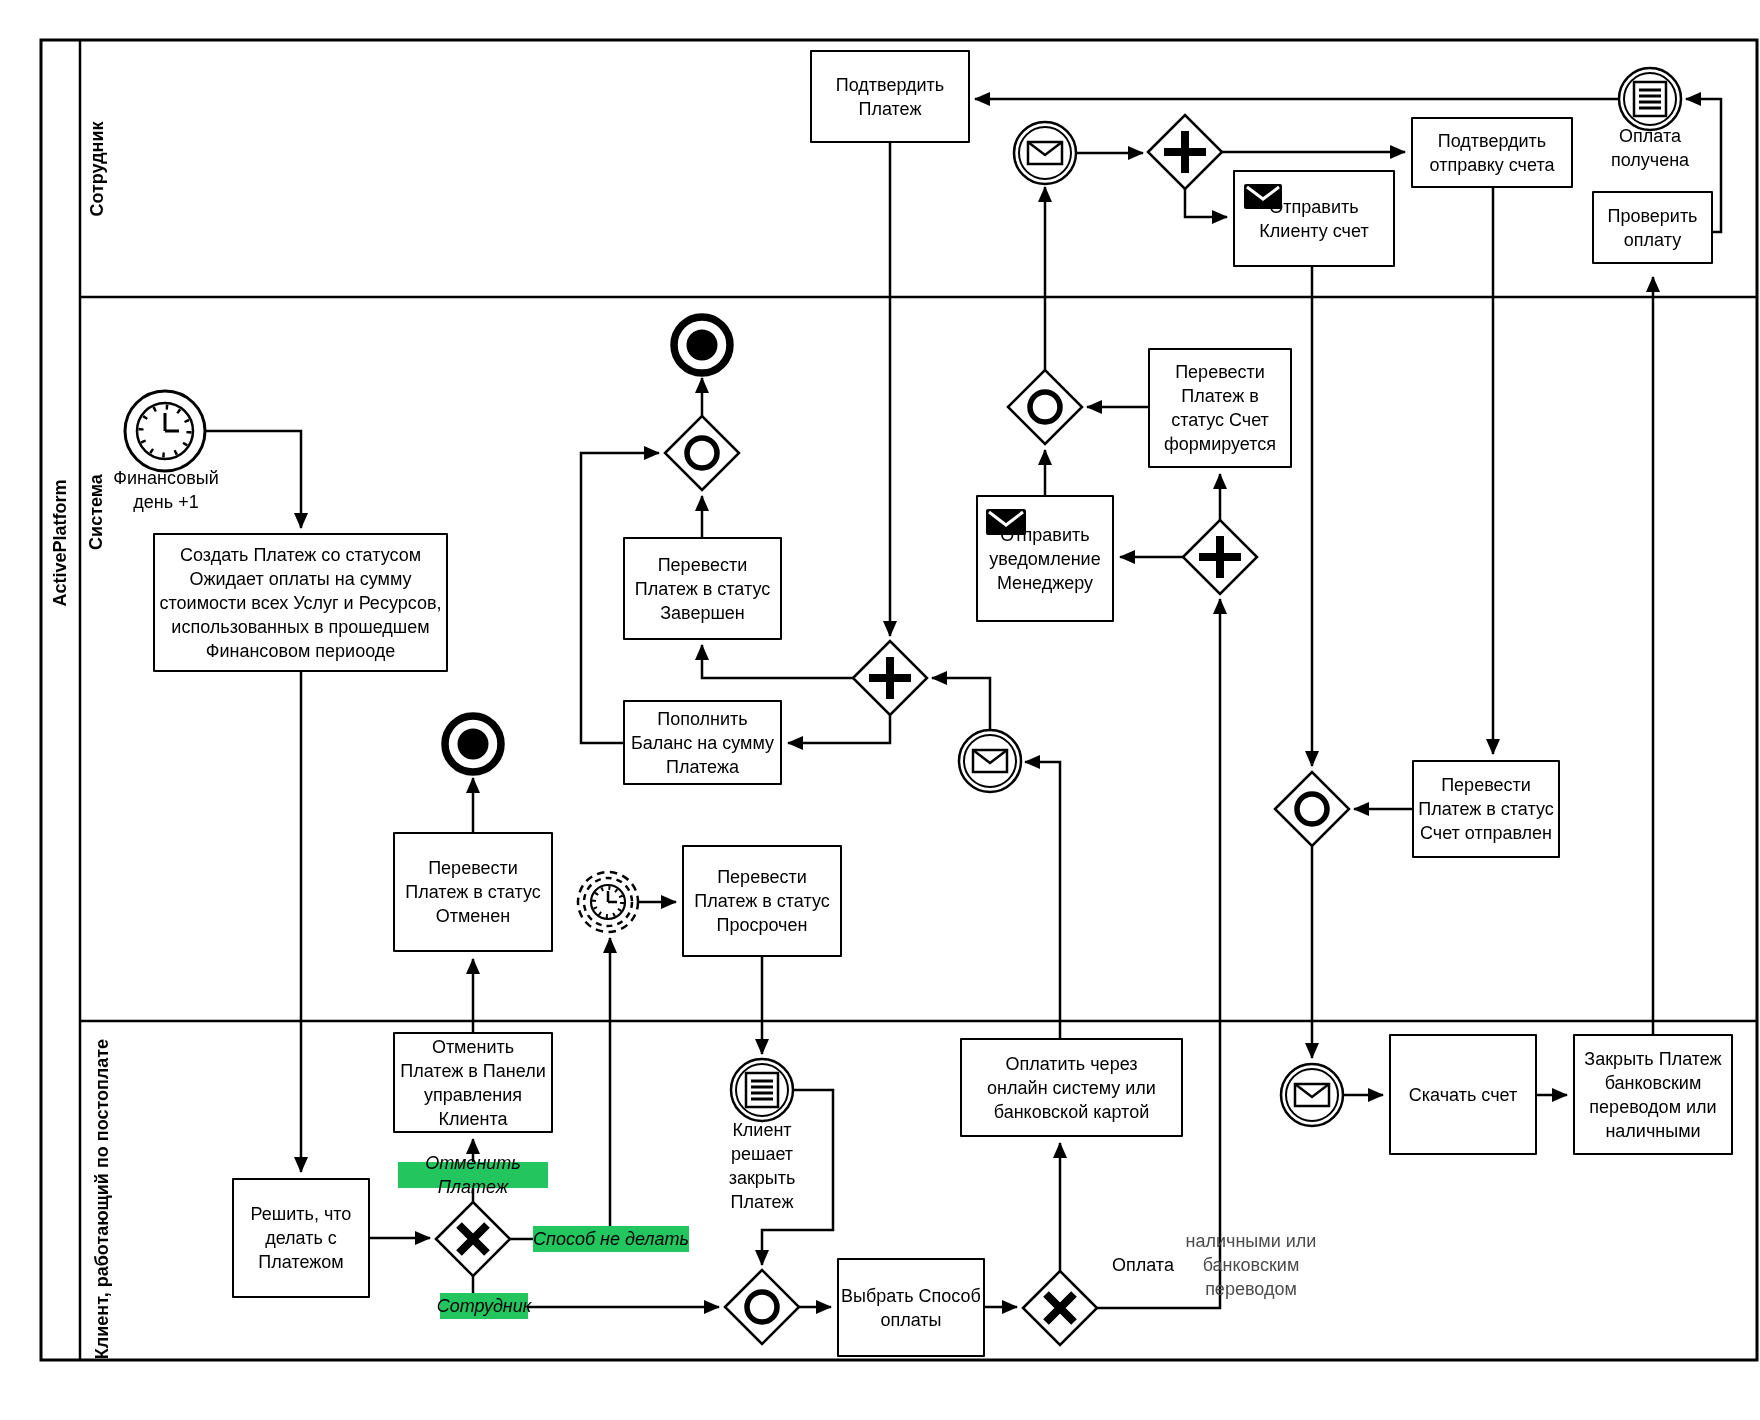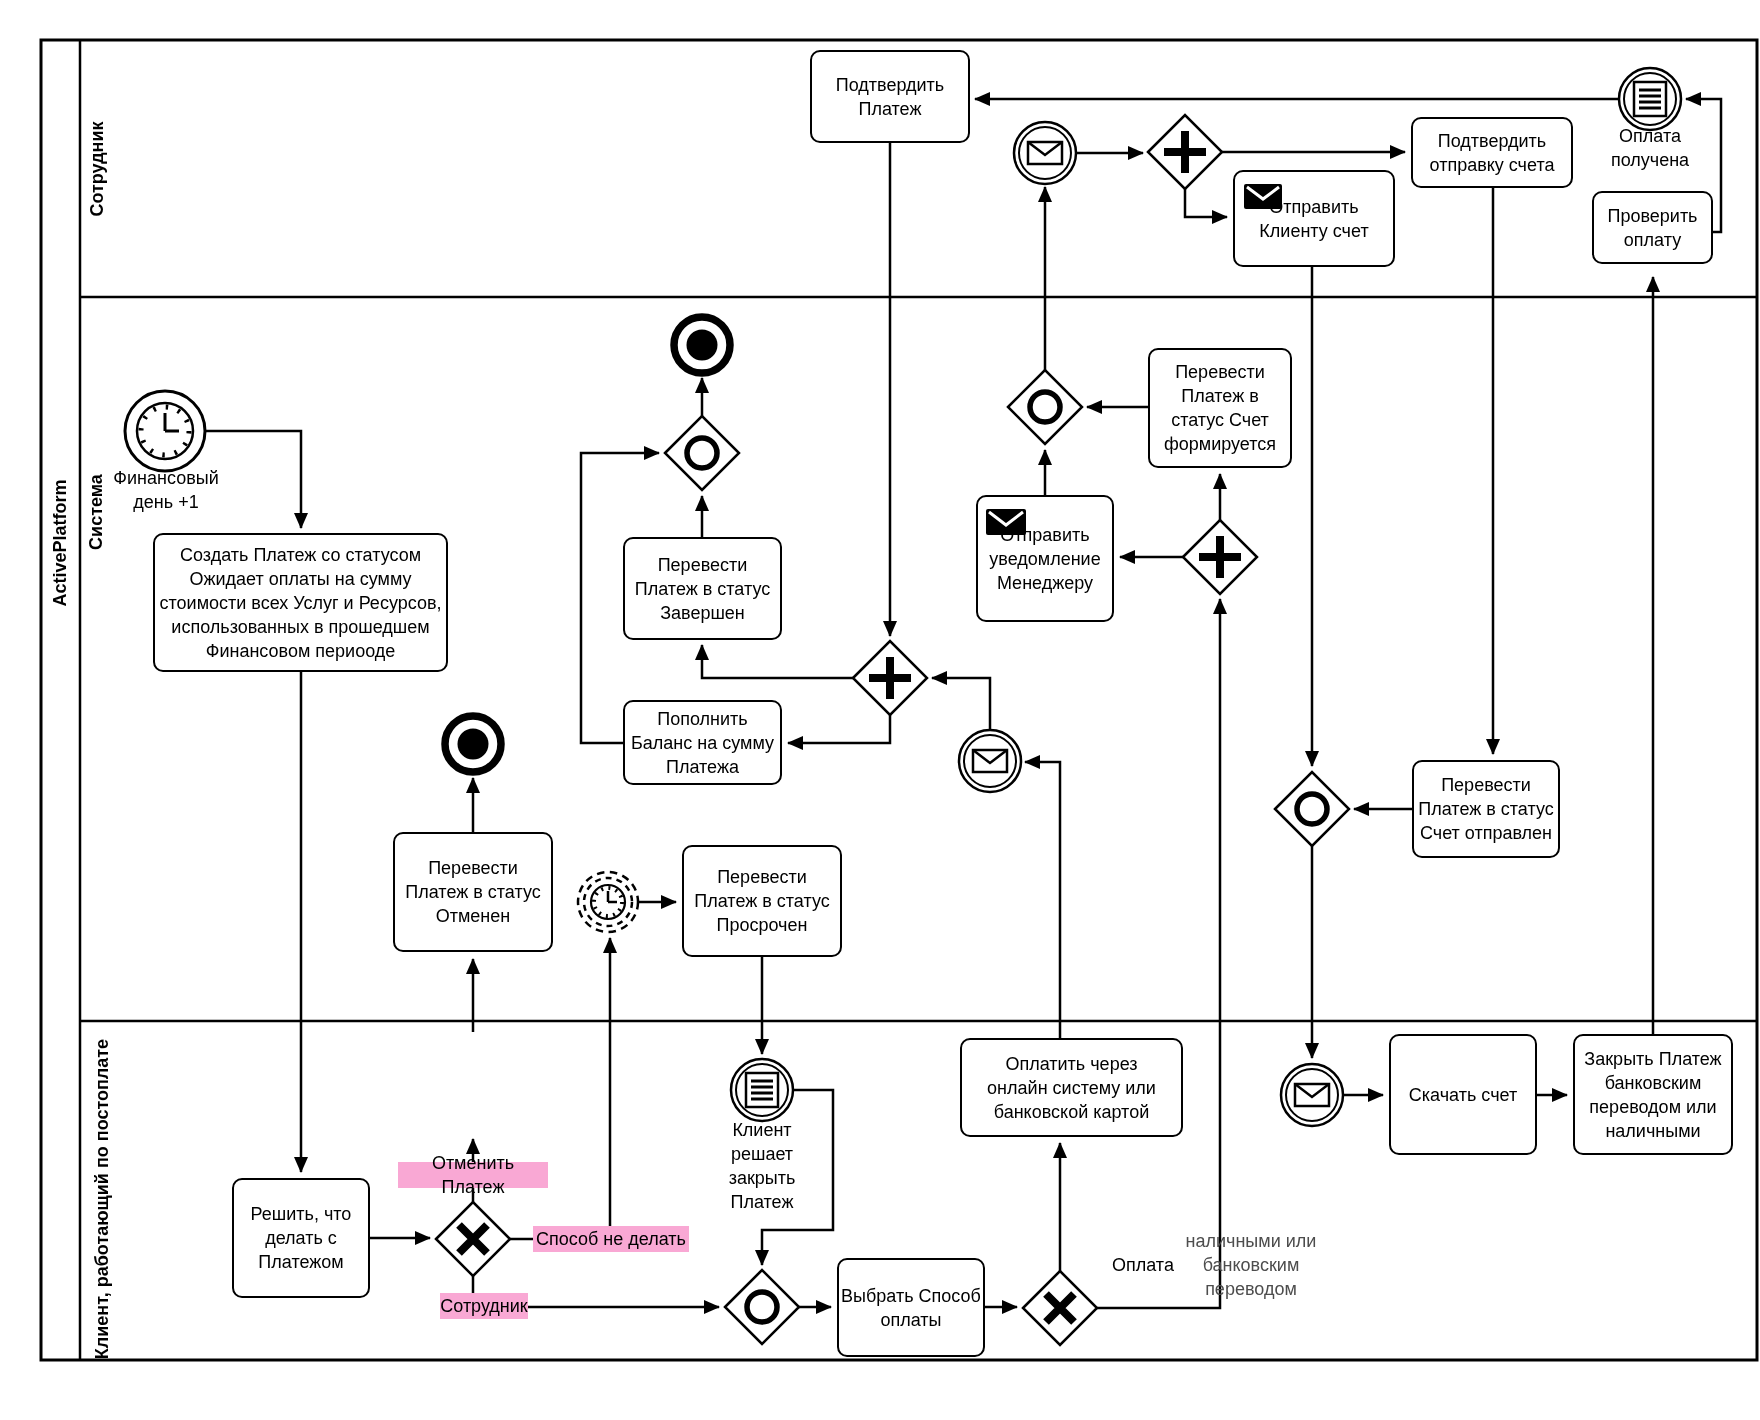--- a/index.html
+++ b/index.html
@@ -1,25 +1,25 @@
 <!DOCTYPE html>
 <html><head>
 <meta charset="utf-8">
 <style>
   html,body{margin:0;padding:0;background:#ffffff;}
   #stage{position:relative;width:1760px;height:1420px;background:#ffffff;
          font-family:"Liberation Sans","DejaVu Sans",sans-serif;color:#000;overflow:hidden;}
   #wires{position:absolute;left:0;top:0;z-index:1;}
-  .task{position:absolute;z-index:2;background:#fff;border:2.5px solid #000;border-radius:10px;
+  .task{position:absolute;z-index:2;background:#fff;border:2.5px solid #000;border-radius:1px;
         display:flex;align-items:center;justify-content:center;text-align:center;
         font-size:18px;line-height:24px;white-space:pre-line;box-sizing:border-box;}
   .task .ico{position:absolute;}
   .lbl{position:absolute;z-index:3;display:flex;align-items:center;justify-content:center;
        text-align:center;font-size:18px;line-height:24px;white-space:pre-line;}
-  .whitebg{background:#f9a8d4;}
+  .whitebg{background:#22c55e;font-style:italic;}
   .gray{color:#4d4d4d;}
   .vlabel{position:absolute;z-index:2;transform:translate(-50%,-50%) rotate(-90deg);
           font-weight:bold;font-size:18px;white-space:nowrap;}
 </style>
 </head>
 <body>
 
 <div id="stage">
 
 <svg id="wires" width="1760" height="1420" viewBox="0 0 1760 1420">
@@ -240,20 +240,24 @@
 <div class="task" style="left:393px;top:832px;width:160px;height:120px"><span>Перевести
 Платеж в статус
 Отменен</span></div>
 <div class="task" style="left:682px;top:845px;width:160px;height:112px"><span>Перевести
 Платеж в статус
 Просрочен</span></div>
 <div class="task" style="left:1412px;top:760px;width:148px;height:98px"><span>Перевести
 Платеж в статус
 Счет отправлен</span></div>
 
+<div class="task" style="left:393px;top:1032px;width:160px;height:101px"><span>Отменить
+Платеж в Панели
+управления
+Клиента</span></div>
 <div class="task" style="left:232px;top:1178px;width:138px;height:120px"><span>Решить, что
 делать с
 Платежом</span></div>
 <div class="task" style="left:960px;top:1038px;width:223px;height:99px"><span>Оплатить через
 онлайн систему или
 банковской картой</span></div>
 <div class="task" style="left:837px;top:1258px;width:148px;height:99px"><span>Выбрать Способ
 оплаты</span></div>
 <div class="task" style="left:1389px;top:1034px;width:148px;height:121px"><span>Скачать счет</span></div>
 <div class="task" style="left:1573px;top:1034px;width:160px;height:121px"><span>Закрыть Платеж

